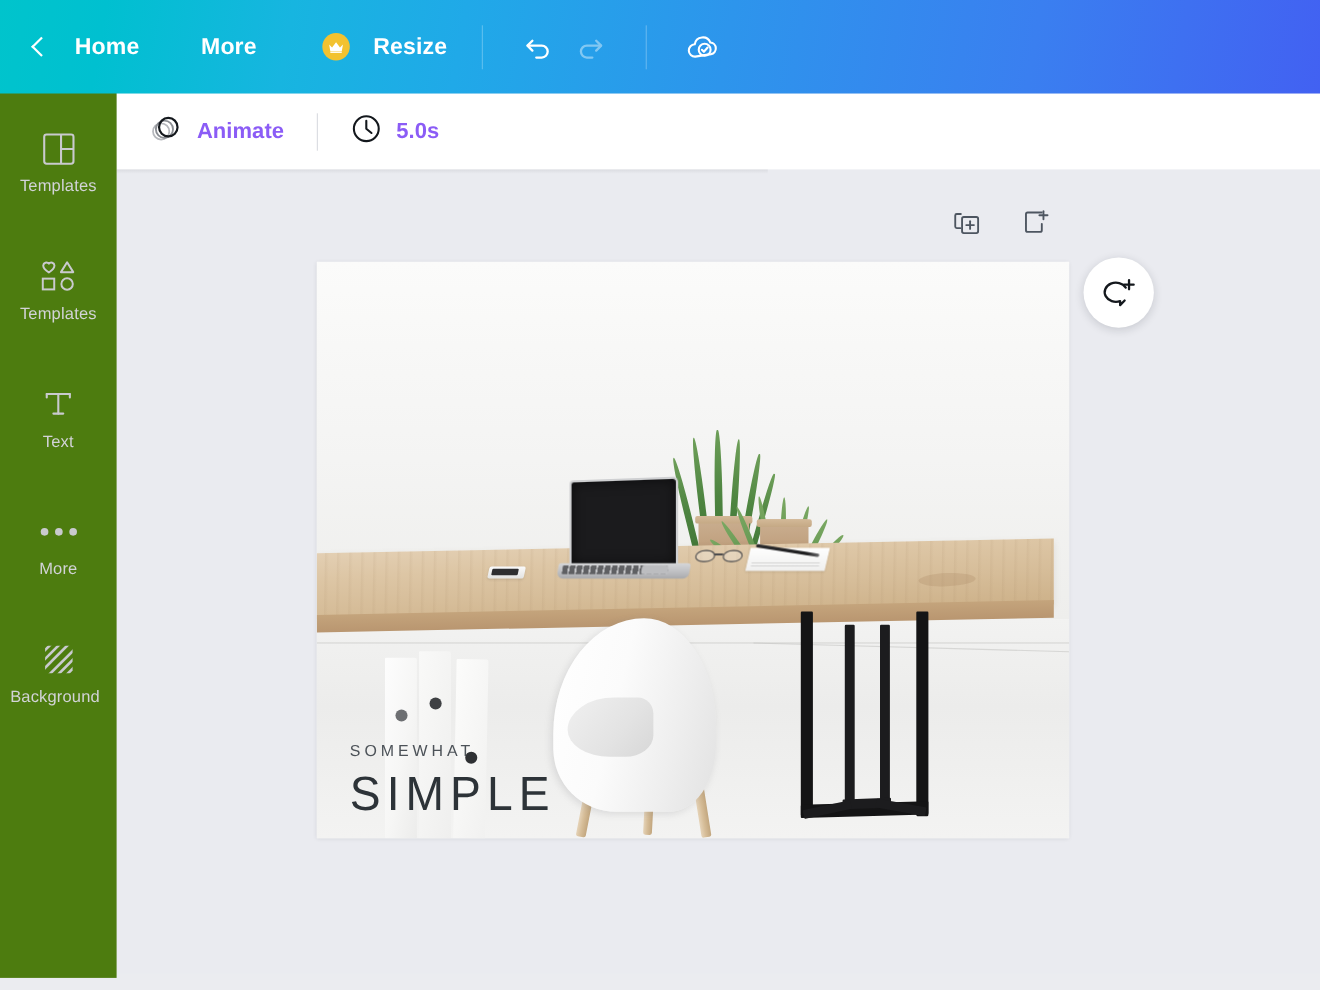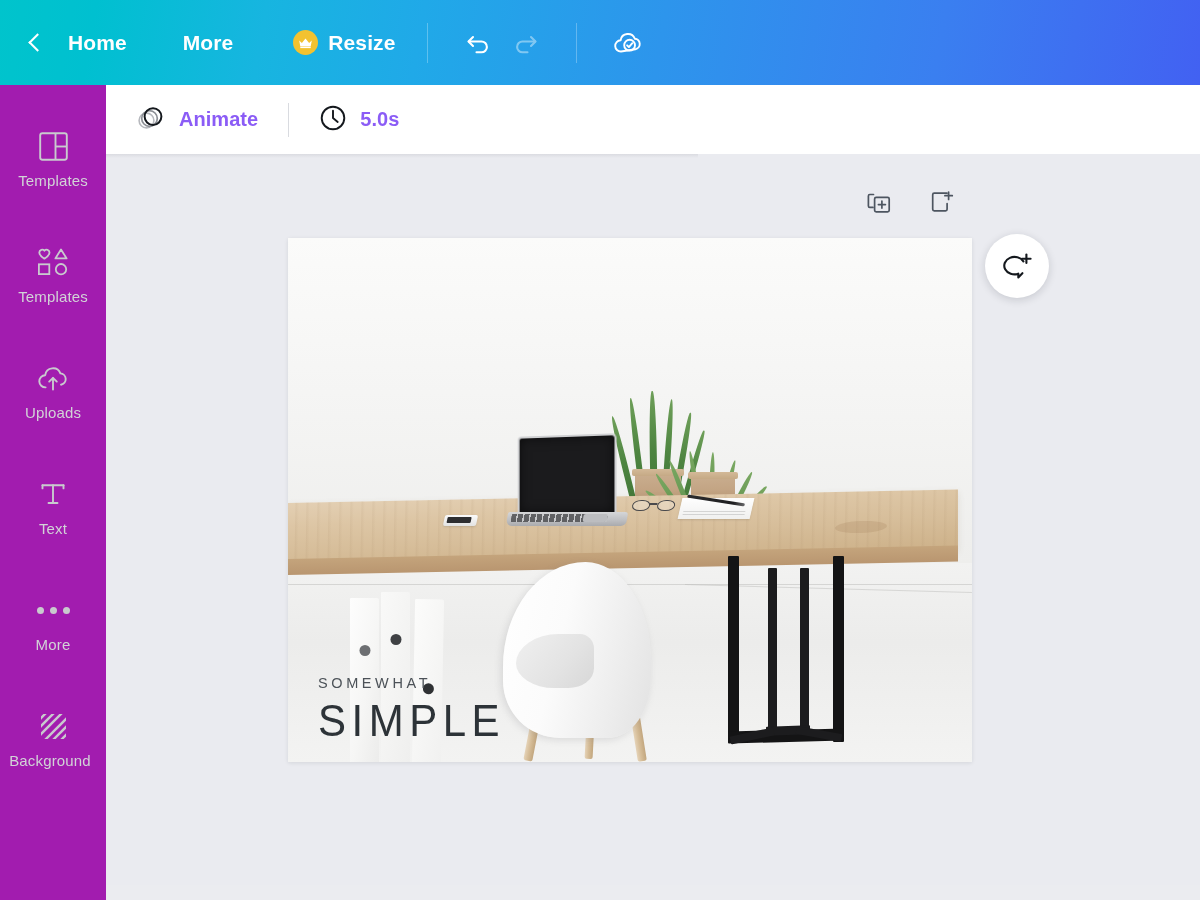--- a/index.html
+++ b/index.html
@@ -35,21 +35,21 @@
     border-left: 2.4px solid #fff; border-bottom: 2.4px solid #fff;
     transform: rotate(45deg);
   }
   .hdr-label {
     font-size: 21px; font-weight: 700; letter-spacing: 0.1px;
     white-space: nowrap;
   }
   .hdr-label.reg { font-weight: 700; }
   .home-btn { margin-right: 48px; }
   .file-btn { margin-right: 52px; }
-  .resize-btn { gap: 10px; }
+  .resize-btn { gap: 21px; }
   .crown-badge {
     width: 25px; height: 25px; border-radius: 50%;
     background: #f2c230;
     display: flex; align-items: center; justify-content: center;
     flex: none;
   }
   .crown-badge svg { display: block; }
 
   .hdr-divider {
     width: 1px; height: 40px;
@@ -58,23 +58,23 @@
   }
   .icon-btn {
     width: 46px; height: 46px;
     display: flex; align-items: center; justify-content: center;
     cursor: pointer; flex: none;
   }
   .icon-btn.disabled { opacity: 0.42; }
 
   
   .sidebar {
-    position: absolute; left: 0; top: 85px;
+    position: absolute; left: 0; top: 74px;
     width: 106px; height: 815px;
-    background: #a21caf;
+    background: #4d7c0f;
     z-index: 30;
     padding-top: 16px;
   }
   .side-item {
     height: 116px;
     display: flex; flex-direction: column;
     align-items: center; justify-content: center;
     gap: 9px; cursor: pointer;
     color: #c9cace;
   }
@@ -445,30 +445,20 @@
         <svg width="36" height="30" viewBox="0 0 36 30">
           <path d="M4.3 5.4 a2.9 2.9 0 0 1 5.1 -1.7 a2.9 2.9 0 0 1 5.1 1.7 c0 3.1 -5.1 6.3 -5.1 6.3 S4.3 8.5 4.3 5.4 Z" fill="none" stroke="#c9cace" stroke-width="1.8" stroke-linejoin="round"></path>
           <path d="M26 2.4 L31.6 11.4 H20.4 Z" fill="none" stroke="#c9cace" stroke-width="1.8" stroke-linejoin="round"></path>
           <rect x="3.9" y="17.3" width="10.4" height="9.8" fill="none" stroke="#c9cace" stroke-width="1.8"></rect>
           <circle cx="26" cy="22.2" r="5.2" fill="none" stroke="#c9cace" stroke-width="1.8"></circle>
         </svg>
       </span>
       <span class="side-label">Templates</span>
     </div>
 
-    <div class="side-item">
-      <span class="side-ico">
-        <svg width="36" height="30" viewBox="0 0 36 30">
-          <path d="M10.6 24.4 a6.1 6.1 0 0 1 -0.4 -12.2 a7.9 7.9 0 0 1 15.2 -1.8 a5.7 5.7 0 0 1 0.6 11.3" fill="none" stroke="#c9cace" stroke-width="1.9" stroke-linecap="round" stroke-linejoin="round"></path>
-          <path d="M18 26.6 V15.1" fill="none" stroke="#c9cace" stroke-width="1.9" stroke-linecap="round"></path>
-          <path d="M14.2 18.6 L18 14.8 L21.8 18.6" fill="none" stroke="#c9cace" stroke-width="1.9" stroke-linecap="round" stroke-linejoin="round"></path>
-        </svg>
-      </span>
-      <span class="side-label">Uploads</span>
-    </div>
 
     <div class="side-item">
       <span class="side-ico">
         <svg width="30" height="30" viewBox="0 0 30 30">
           <line x1="4.5" y1="6.2" x2="25.5" y2="6.2" stroke="#c9cace" stroke-width="1.9" stroke-linecap="round"></line>
           <line x1="4.5" y1="6.2" x2="4.5" y2="9.4" stroke="#c9cace" stroke-width="1.9" stroke-linecap="round"></line>
           <line x1="25.5" y1="6.2" x2="25.5" y2="9.4" stroke="#c9cace" stroke-width="1.9" stroke-linecap="round"></line>
           <line x1="15" y1="6.2" x2="15" y2="24" stroke="#c9cace" stroke-width="1.9" stroke-linecap="round"></line>
           <line x1="10.5" y1="24" x2="19.5" y2="24" stroke="#c9cace" stroke-width="1.9" stroke-linecap="round"></line>
         </svg>

